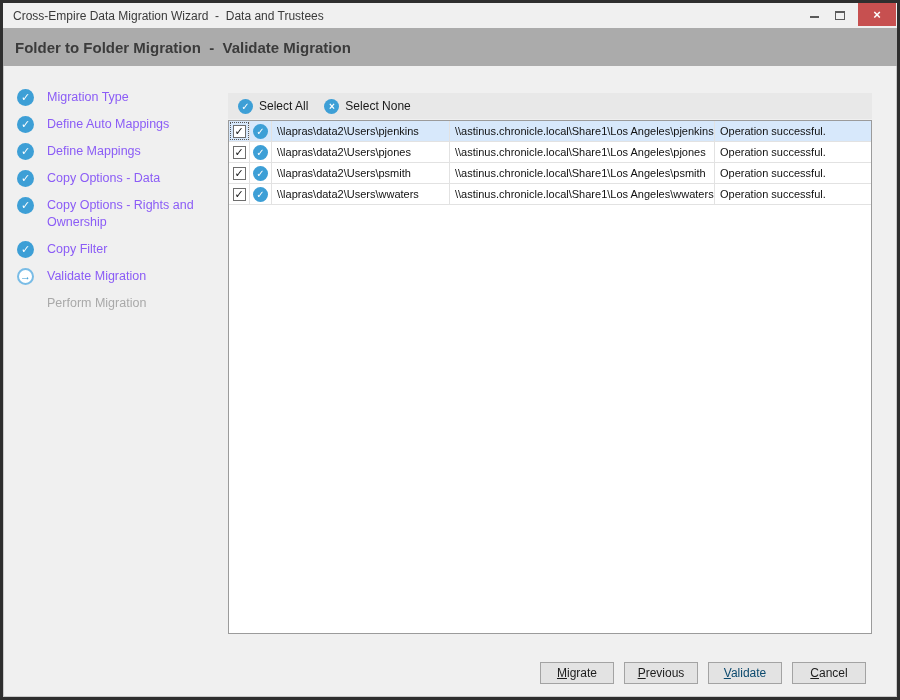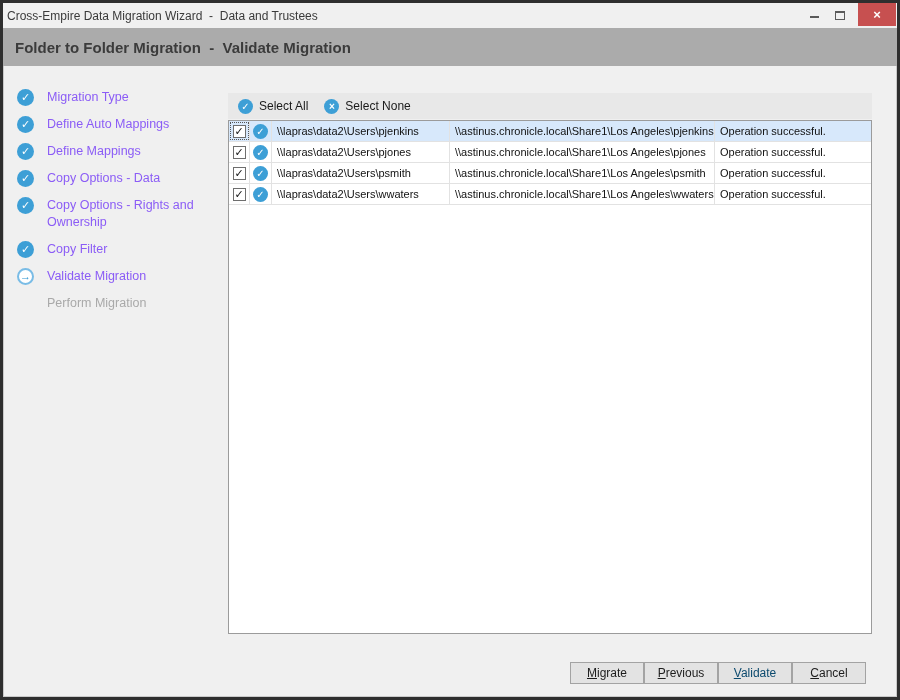--- a/index.html
+++ b/index.html
@@ -7,21 +7,21 @@
     font-family: "Liberation Sans", "DejaVu Sans", sans-serif;
     background:#555; display:flex; justify-content:flex-start; align-items:flex-start;
   }
   .window {
     width:900px; height:700px; background:#f0f0f0;
     border:3px solid #2e2e2e; display:flex; flex-direction:column; position:relative;
   }
   
   .titlebar {
     height:25px; background:#f0f0f0; display:flex; align-items:center;
-    padding-left:4px; flex:none;
+    padding-left:10px; flex:none;
   }
   .title-text { font-size:12px; color:#3a3a3a; white-space:pre; }
   .win-controls { margin-left:auto; display:flex; align-items:flex-start; height:25px; }
   .wbtn { width:26px; height:24px; display:flex; align-items:center; justify-content:center; cursor:default; }
   .min-glyph { width:9px; height:2px; background:#5a5a5a; margin-top:4px; }
   .max-glyph { width:10px; height:9px; border:1px solid #5a5a5a; border-top:2px solid #5a5a5a; }
   .close-btn {
     width:38px; height:23px; background:#c75050; color:#fff; display:flex;
     align-items:center; justify-content:center; font-size:13px; font-weight:bold;
     margin-left:5px; margin-right:1px;
@@ -87,21 +87,21 @@
   .cb {
     width:13px; height:13px; background:#fff; border:1px solid #6e6e6e;
     font-size:11px; line-height:11px; font-weight:bold; color:#111;
     display:flex; align-items:center; justify-content:center;
   }
   .row-icon {
     width:15px; height:15px; border-radius:50%; background:#3d9fd6; color:#fff;
     font-size:10px; font-weight:bold; display:flex; align-items:center; justify-content:center;
   }
   
-  .footer { position:absolute; top:596px; right:30px; display:flex; }
+  .footer { position:absolute; top:596px; right:30px; display:flex; gap:10px; }
   .btn {
     min-width:74px; height:22px; background:#e3e3e3; border:1px solid #a3a3a3;
     display:flex; align-items:center; justify-content:center; cursor:default;
   }
   .btn-label { display:inline-block; font-size:12px; color:#1d1d1d; }
   .btn-label::first-letter { text-decoration:underline; }
   .btn.disabled .btn-label { color:#0c4a6e; }
 </style>
 </head>
 <body>

